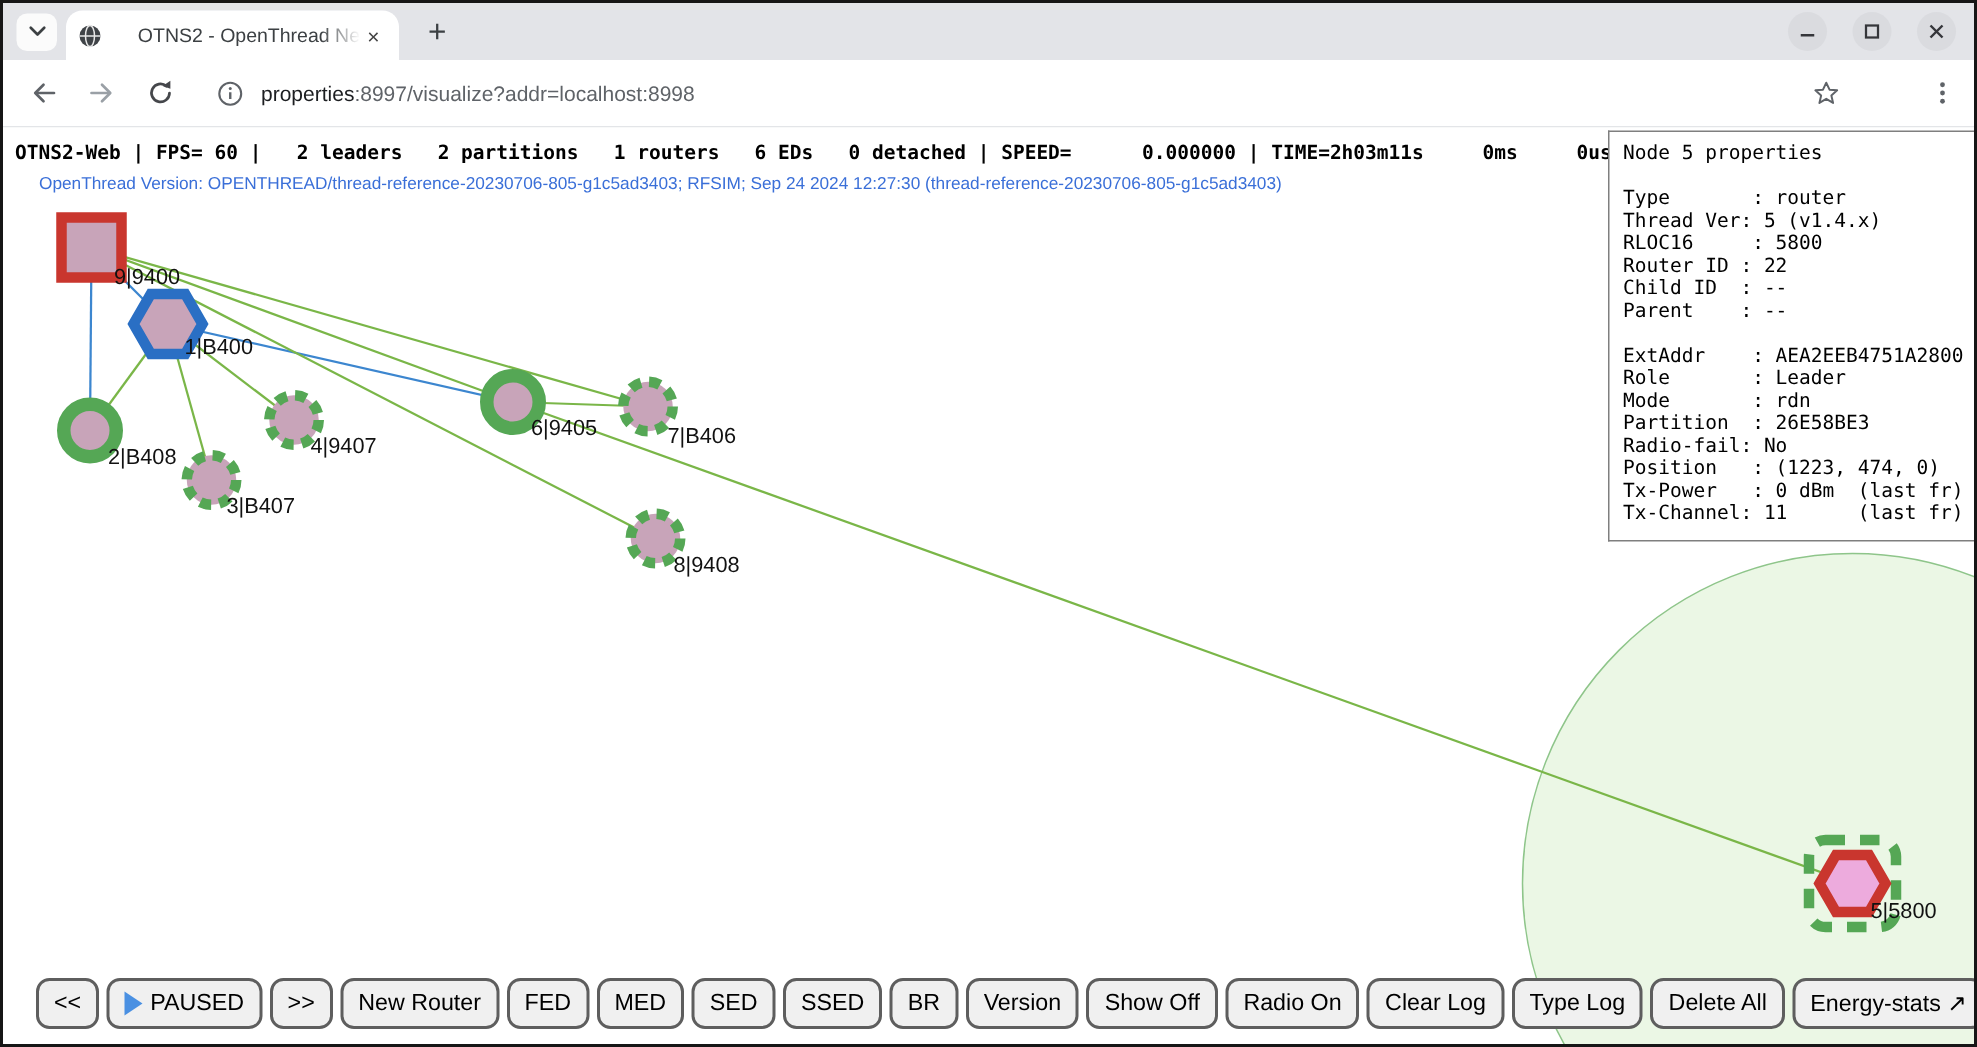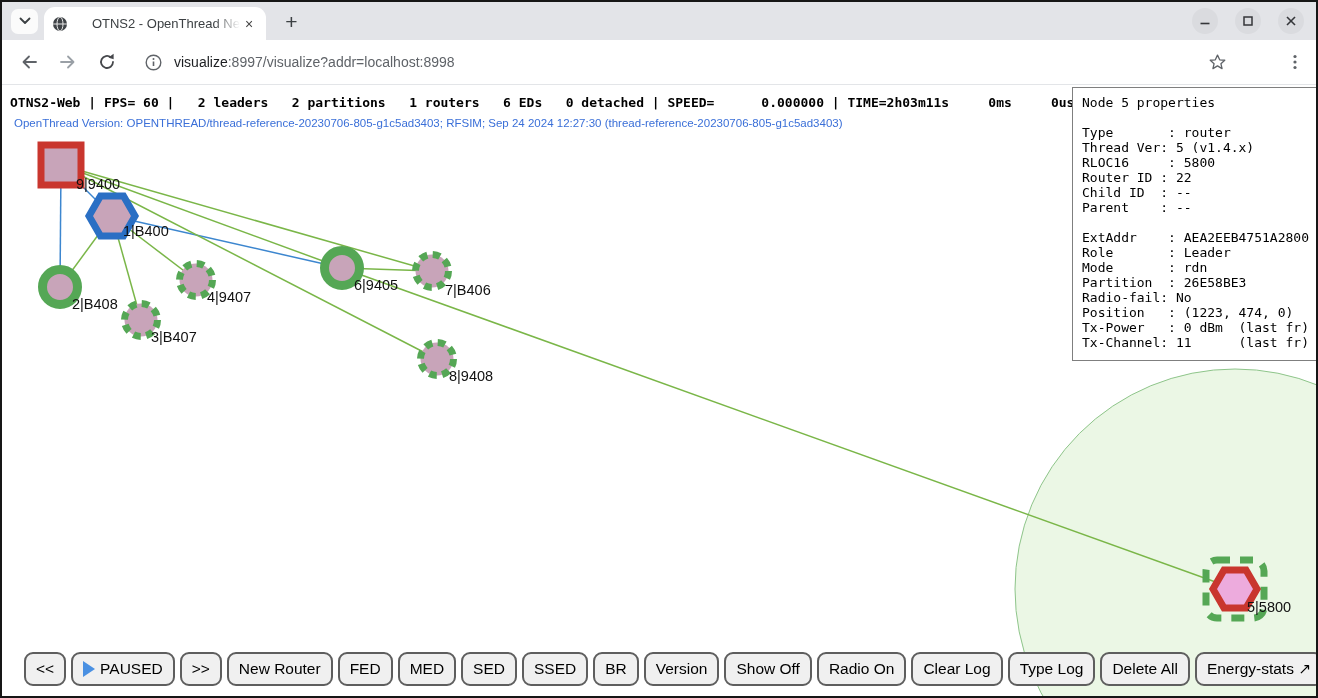--- a/index.html
+++ b/index.html
@@ -30,21 +30,21 @@
   .url-host { color:#1c1e21; }
   .url-rest { color:#5f6368; }
   .right-icons { display:flex; align-items:center; gap:16px; margin-right:12px; }
   .avatar { width:26px; height:26px; border-radius:50%; display:flex; align-items:center; justify-content:center;
             color:#fff; font-size:13px; font-weight:bold; }
 
   
   .content { position:relative; height:612px; background:#fff; overflow:hidden; }
   .status-line1 { position:absolute; left:8px; top:10px; font:bold 13px/16px "DejaVu Sans Mono",monospace;
                   color:#000; white-space:pre; z-index:2; }
-  .status-line2 { position:absolute; left:12px; top:31px; font:11.5px/14px "Liberation Sans",sans-serif;
+  .status-line2 { position:absolute; left:24px; top:31px; font:11.5px/14px "Liberation Sans",sans-serif;
                   color:#3a6fd8; white-space:pre; z-index:2; }
   .net-svg { position:absolute; left:0; top:0; z-index:1; }
 
   .props-panel { position:absolute; right:0; top:2px; width:244px; box-sizing:border-box;
                  border:1px solid #7f7f7f; border-right:none; background:#fff; padding:7px 9px 10px 9px; z-index:5; }
   .props-title { font:13px/15px "DejaVu Sans Mono",monospace; color:#000; margin-bottom:15px; white-space:pre; }
   .props-body  { font:13px/15px "DejaVu Sans Mono",monospace; color:#000; white-space:pre; }
 
   .sim-toolbar { position:absolute; left:22px; bottom:11px; display:flex; gap:5px; z-index:6; }
   .sim-btn { background:#f0f0f0; border:2px solid #5e5e5e; border-radius:9px; font-size:15.5px; color:#000;
@@ -112,21 +112,21 @@
         <path d="M16 10 a6 6 0 1 1 -2.1 -4.6" fill="none" stroke="#45474b" stroke-width="1.8" stroke-linecap="round"></path>
         <polygon points="16.6,1.8 16.6,7.2 11.4,5.4" fill="#45474b"></polygon>
       </svg>
     </div>
     <div class="urlbox">
       <svg width="17" height="17" viewBox="0 0 17 17" style="margin-left:14px;flex:none">
         <circle cx="8.5" cy="8.5" r="7.3" fill="none" stroke="#5f6368" stroke-width="1.4"></circle>
         <line x1="8.5" y1="7.5" x2="8.5" y2="12" stroke="#5f6368" stroke-width="1.6"></line>
         <circle cx="8.5" cy="5" r="1" fill="#5f6368"></circle>
       </svg>
-      <span class="url-text"><span class="url-host">visualize</span><span class="url-rest">:8997/visualize?addr=localhost:8998</span></span>
+      <span class="url-text"><span class="url-host">properties</span><span class="url-rest">:8997/visualize?addr=localhost:8998</span></span>
     </div>
     <div class="right-icons">
       <svg width="21" height="21" viewBox="0 0 24 24">
         <path d="M12 3.6 l2.5 5.3 5.8.5 -4.4 3.9 1.3 5.7 -5.2-3.1 -5.2 3.1 1.3-5.7 -4.4-3.9 5.8-.5 z" fill="none" stroke="#5f6368" stroke-width="1.5" stroke-linejoin="round"></path>
       </svg>
       <div class="avatar">E</div>
       <svg width="18" height="18" viewBox="0 0 18 18">
         <circle cx="9" cy="3.5" r="1.6" fill="#5f6368"></circle>
         <circle cx="9" cy="9" r="1.6" fill="#5f6368"></circle>
         <circle cx="9" cy="14.5" r="1.6" fill="#5f6368"></circle>

